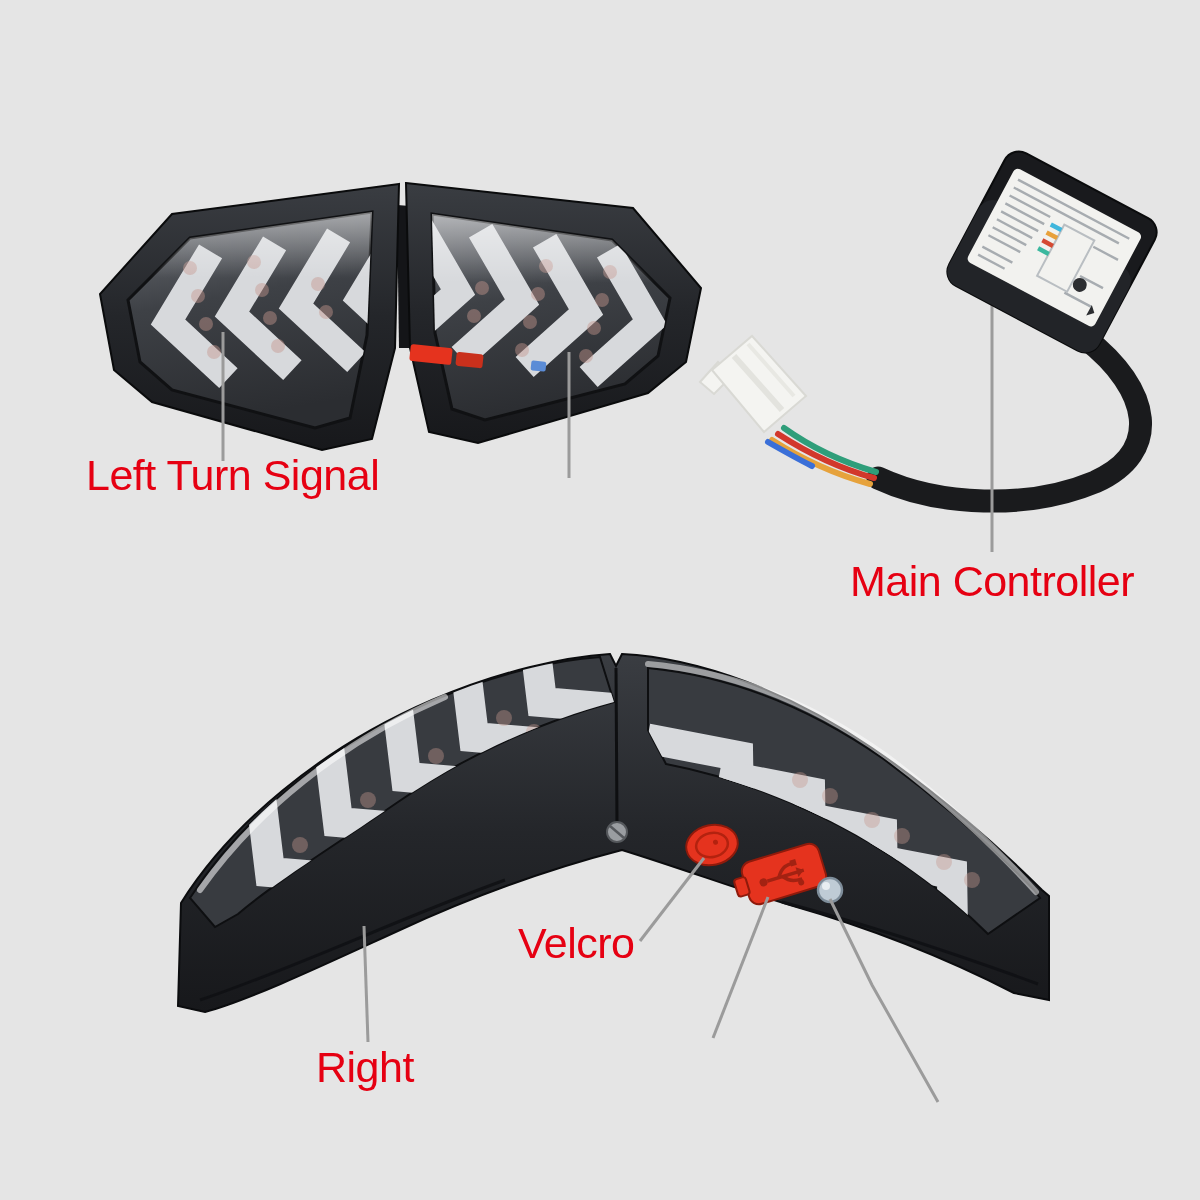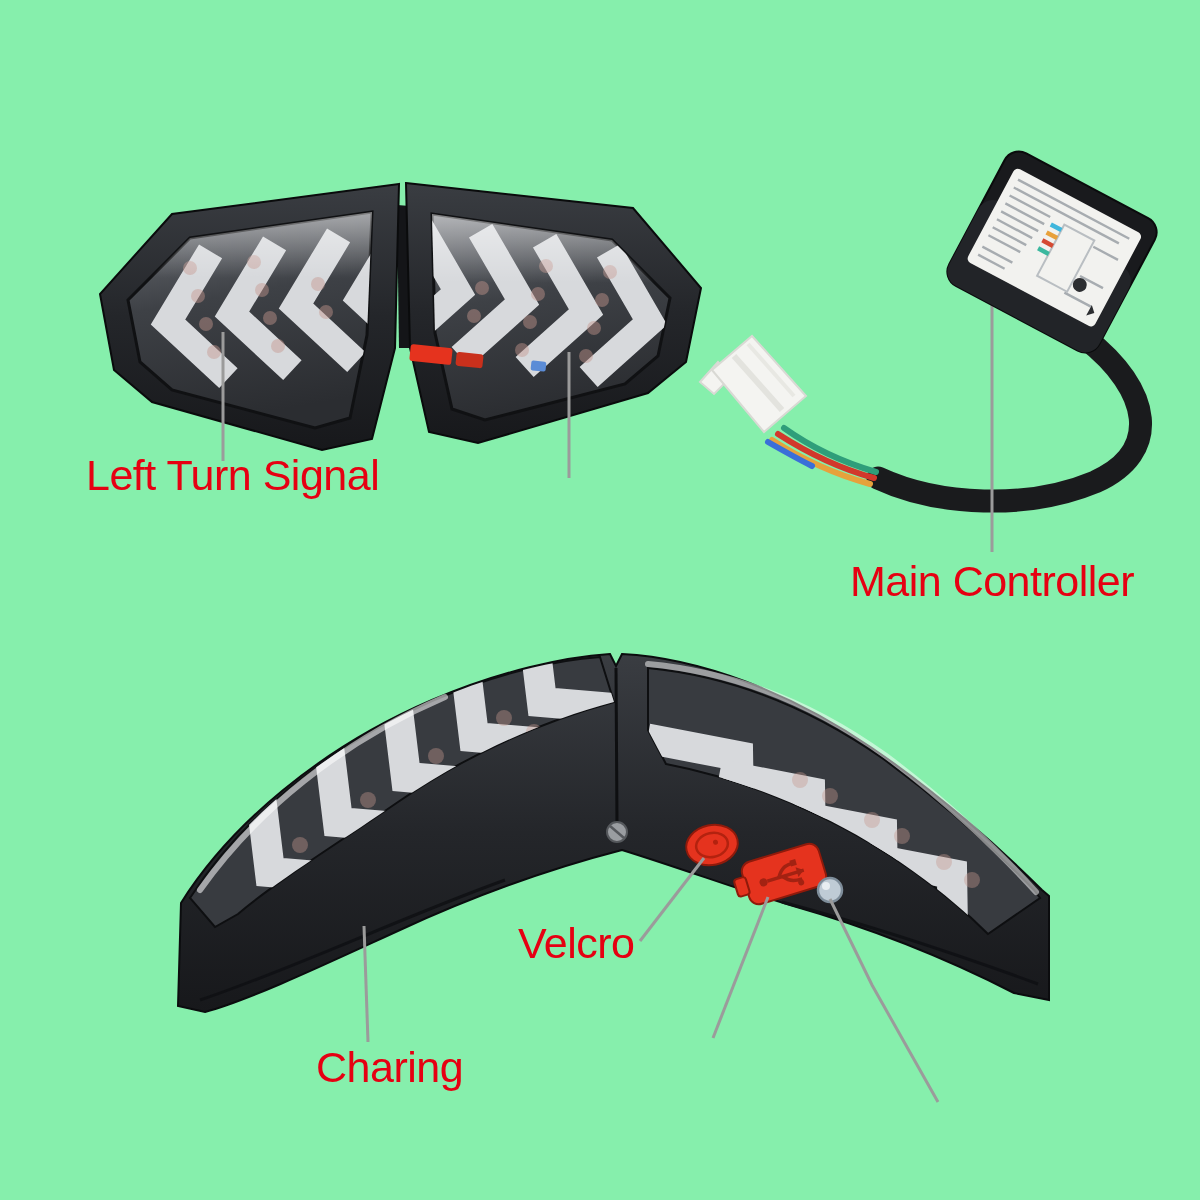--- a/index.html
+++ b/index.html
@@ -1,16 +1,16 @@
 <!DOCTYPE html>
 <html style="--label-red: #e60012; --leader-gray: #9b9b9b; --part-red: #e5331e; --indicator-blue: #bfcbd5; --body-dark: #202327; --lens-dark: #383b40; --chevron-light: #d7d9dc; --wire-green: #2f9e7a; --wire-red: #d2382c; --wire-orange: #e6a23c; --wire-blue: #3a6fd8; --connector-white: #f4f4f1; --controller-label-white: #f2f2ef;"><head>
 <meta charset="utf-8">
 <style>
   html,body{margin:0;padding:0;background:#fff;}
-  #canvas{position:relative;width:1200px;height:1200px;background:#86efac;overflow:hidden;
+  #canvas{position:relative;width:1200px;height:1200px;background:#e5e5e5;overflow:hidden;
           font-family:"Liberation Sans",sans-serif;}
   #art{position:absolute;left:0;top:0;}
   .label{position:absolute;font-size:43px;line-height:1.1;letter-spacing:-0.5px;
          color:var(--label-red,#e60012);white-space:nowrap;font-weight:400;}
   .leader{stroke:var(--leader-gray,#9b9b9b);stroke-width:3;fill:none;}
 </style>
 </head>
 <body>
 
 <div id="canvas">
@@ -260,15 +260,15 @@
     <line class="leader" x1="704" y1="858" x2="640" y2="941"></line>
     <line class="leader" x1="364" y1="926" x2="368" y2="1042"></line>
     <line class="leader" x1="768" y1="897" x2="713" y2="1038"></line>
     <polyline class="leader" points="830,899 872,985 938,1102"></polyline>
   </g>
 </svg>
 
 <div class="label" style="left:86px;  top:452px">Left Turn Signal</div>
 <div class="label" style="left:850px; top:558px">Main Controller</div>
 <div class="label" style="left:518px; top:920px">Velcro</div>
-<div class="label" style="left:316px; top:1044px">Charing</div>
+<div class="label" style="left:316px; top:1044px">Right</div>
 
 </div>
 
 </body></html>

